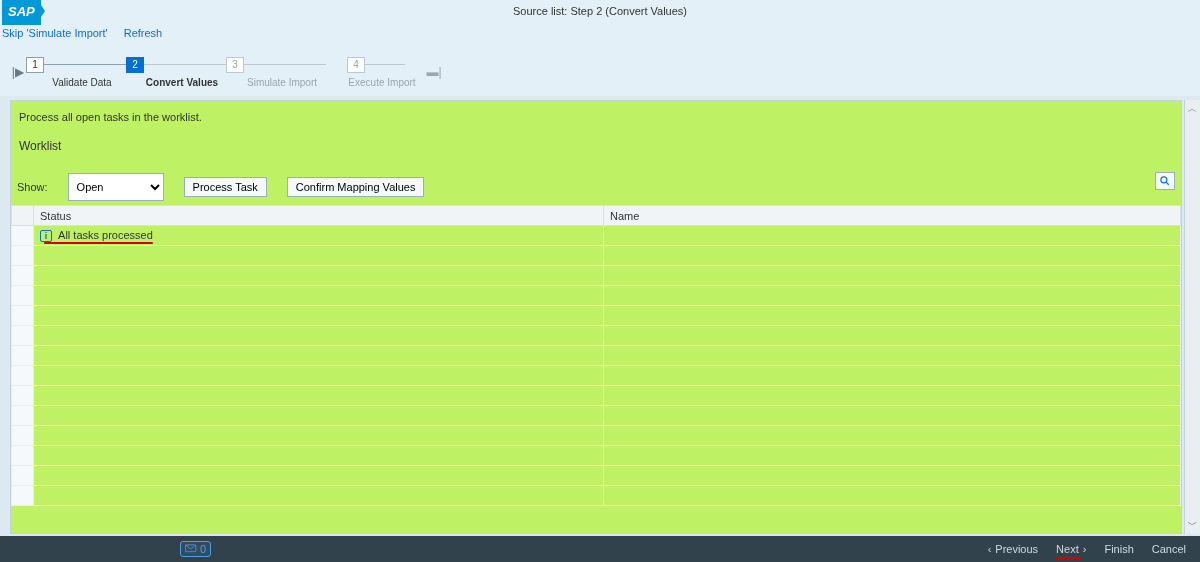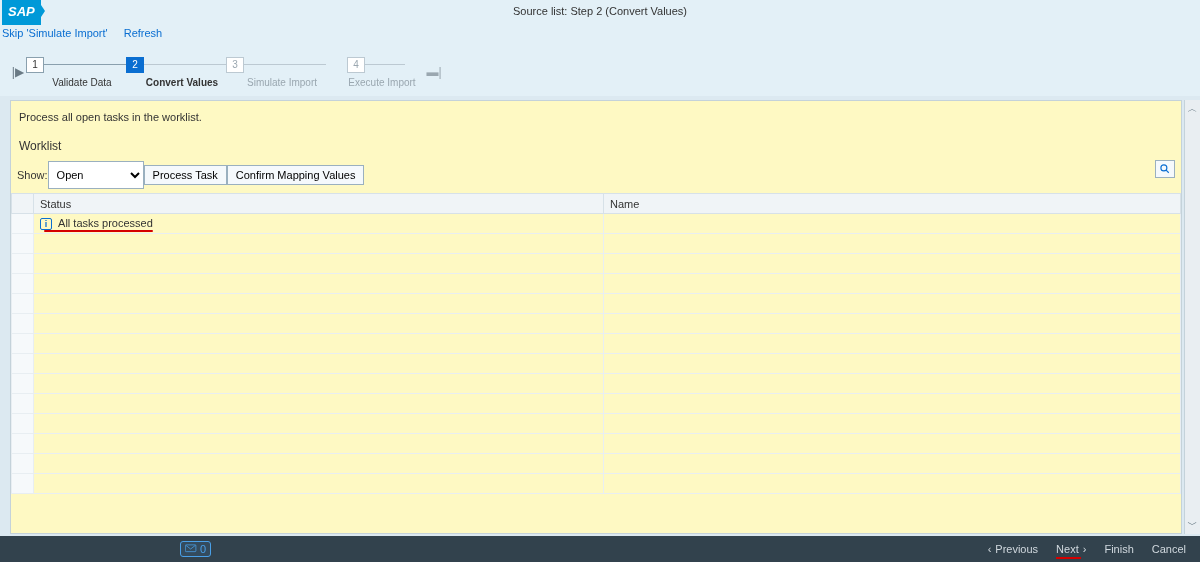--- a/index.html
+++ b/index.html
@@ -24,26 +24,26 @@
 .wz-box { width: 18px; height: 16px; border: 1px solid #8aa0ae; background: #fff; font-size: 10px; display:flex; align-items:center; justify-content:center; color:#333; }
 .wz-box.active { background:#0a6ed1; border-color:#0a6ed1; color:#fff; }
 .wz-box.disabled { color:#9aa7b0; border-color:#bcc9d2; }
 .wz-line { width: 82px; height:1px; background:#8aa0ae; }
 .wz-line.disabled { background:#bcc9d2; }
 .wz-label { font-size: 10px; margin-top: 4px; color:#333; font-weight:bold; white-space:nowrap;margin-left:12px; }
 .wz-label.normal { font-weight:normal; }
 .wz-label.disabled { font-weight:normal; color:#9aa7b0; }
 
 
-.content { position: absolute; top: 100px; left: 10px; right: 18px; bottom: 28px; background: #fef9c3; border: 1px solid #c4d2da; }
+.content { position: absolute; top: 100px; left: 10px; right: 18px; bottom: 28px; background: #bef264; border: 1px solid #c4d2da; }
 .section-txt { font-size: 11px; color: #333; padding: 10px 8px; }
 .section-hdr { font-size: 12px; color: #333; padding: 6px 8px 4px 8px; }
 
 
-.filterbar { display:flex; align-items:center; gap:0; padding: 4px 6px; position:relative; }
+.filterbar { display:flex; align-items:center; gap:20px; padding: 4px 6px; position:relative;margin-top:12px; }
 .filterbar label { font-size: 11px; color:#333; }
 .show-select { width: 96px; height: 28px; border: 1px solid #9ab0bf; font-size: 11px; padding: 0 4px; background:#fff; }
 .btn { height: 20px; border: 1px solid #9ab0bf; background: #f5f9fc; font-size: 11px; padding: 0 8px; cursor:pointer; }
 .srch-icon { position:absolute; right:6px; top:3px; width:20px; height:18px; border:1px solid #9ab0bf; background:#f5f9fc; display:flex; align-items:center; justify-content:center; cursor:pointer; }
 .srch-icon svg { width:12px; height:12px; }
 
 
 .tbl { width: 100%; border-collapse: collapse; table-layout: fixed; }
 .tbl th { background:#f0f4f7; border:1px solid #d7e1e8; font-size:11px; text-align:left; padding:3px 6px; font-weight:normal; color:#333; height:20px; }
 .tbl th.gutter { width:22px; background:#f0f4f7; }

